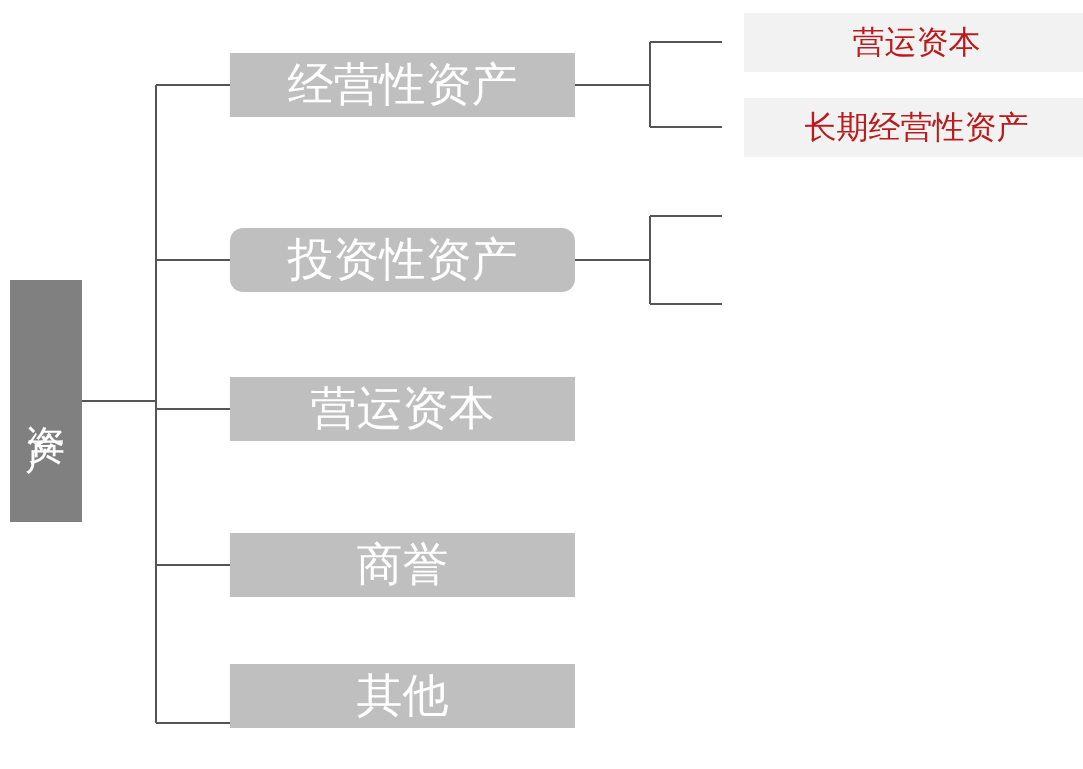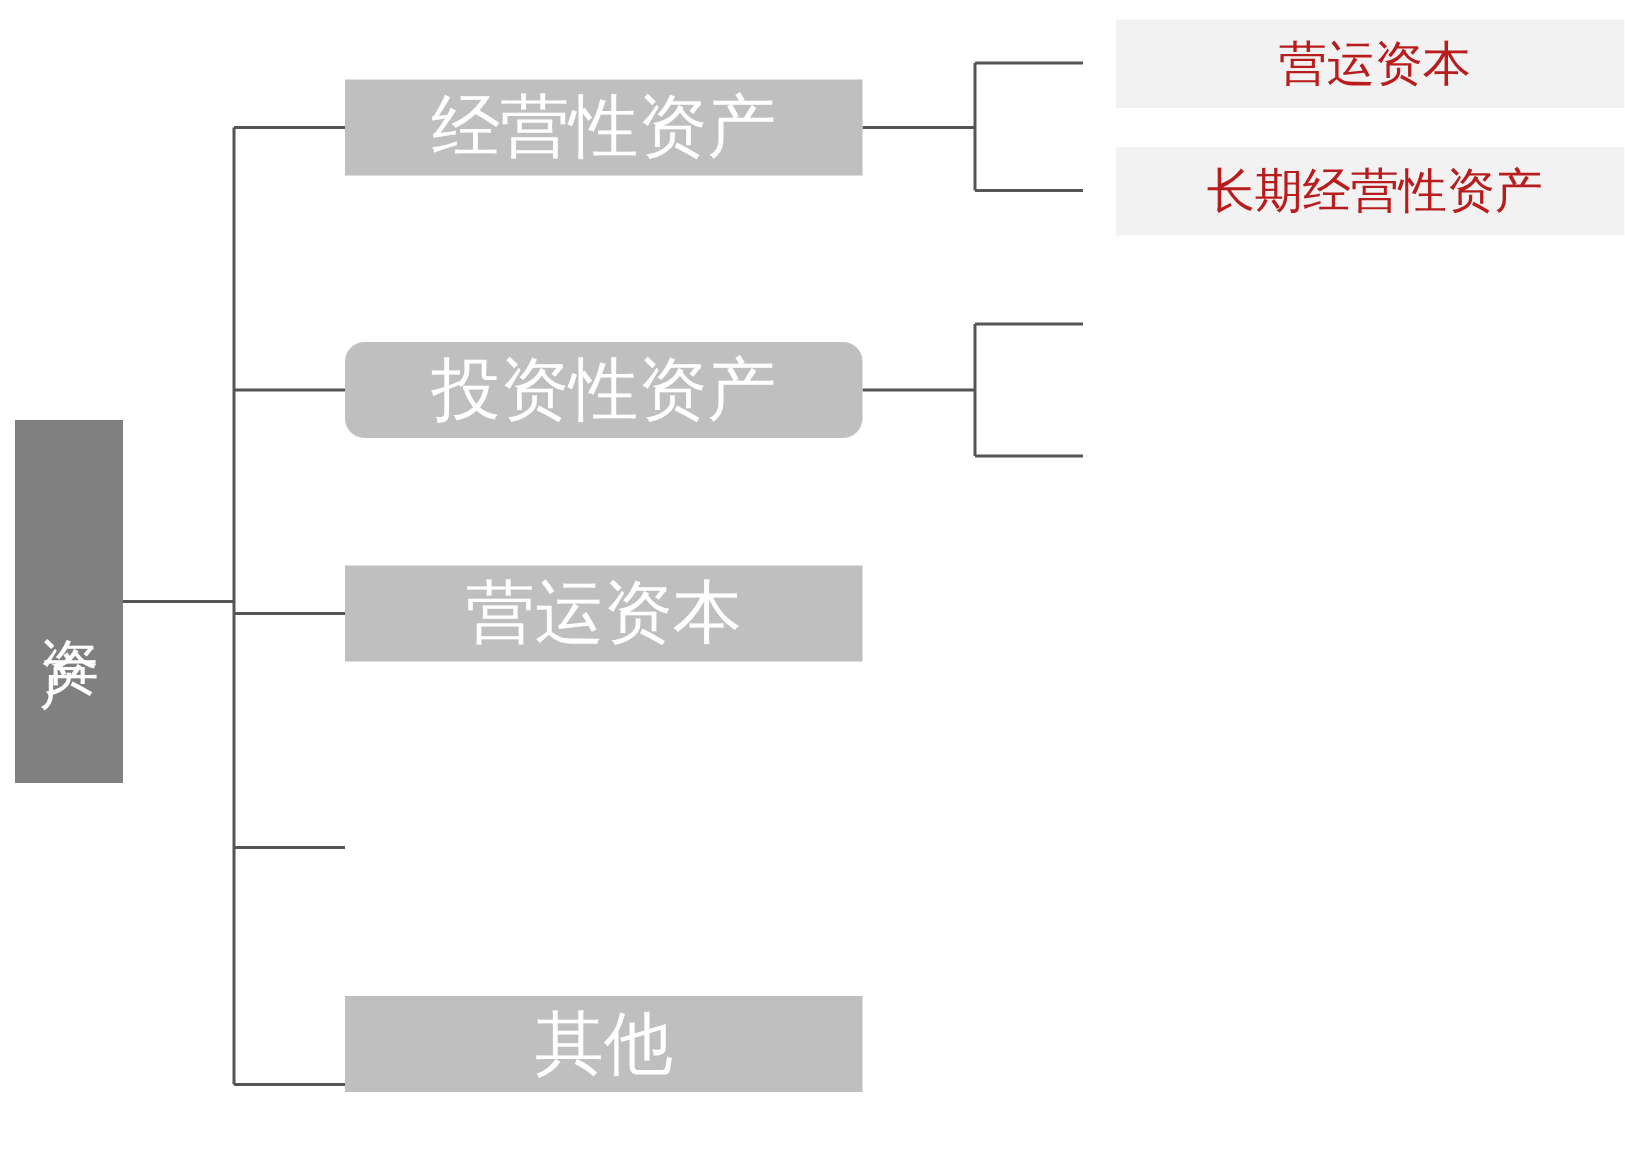--- a/index.html
+++ b/index.html
@@ -97,18 +97,19 @@
       <path d="M650 216 H722"></path>
       <path d="M650 304 H722"></path>
     </g>
   </svg>
 
   <div class="node node-root">资产</div>
 
   <div class="node node-branch branch-1">经营性资产</div>
   <div class="node node-branch branch-2">投资性资产</div>
   <div class="node node-branch branch-3">营运资本</div>
+  <div class="node node-branch branch-4">商誉</div>
   <div class="node node-branch branch-5">其他</div>
 
   <div class="node node-leaf leaf-1">营运资本</div>
   <div class="node node-leaf leaf-2">长期经营性资产</div>
 
 </div>
 
 </body></html>

